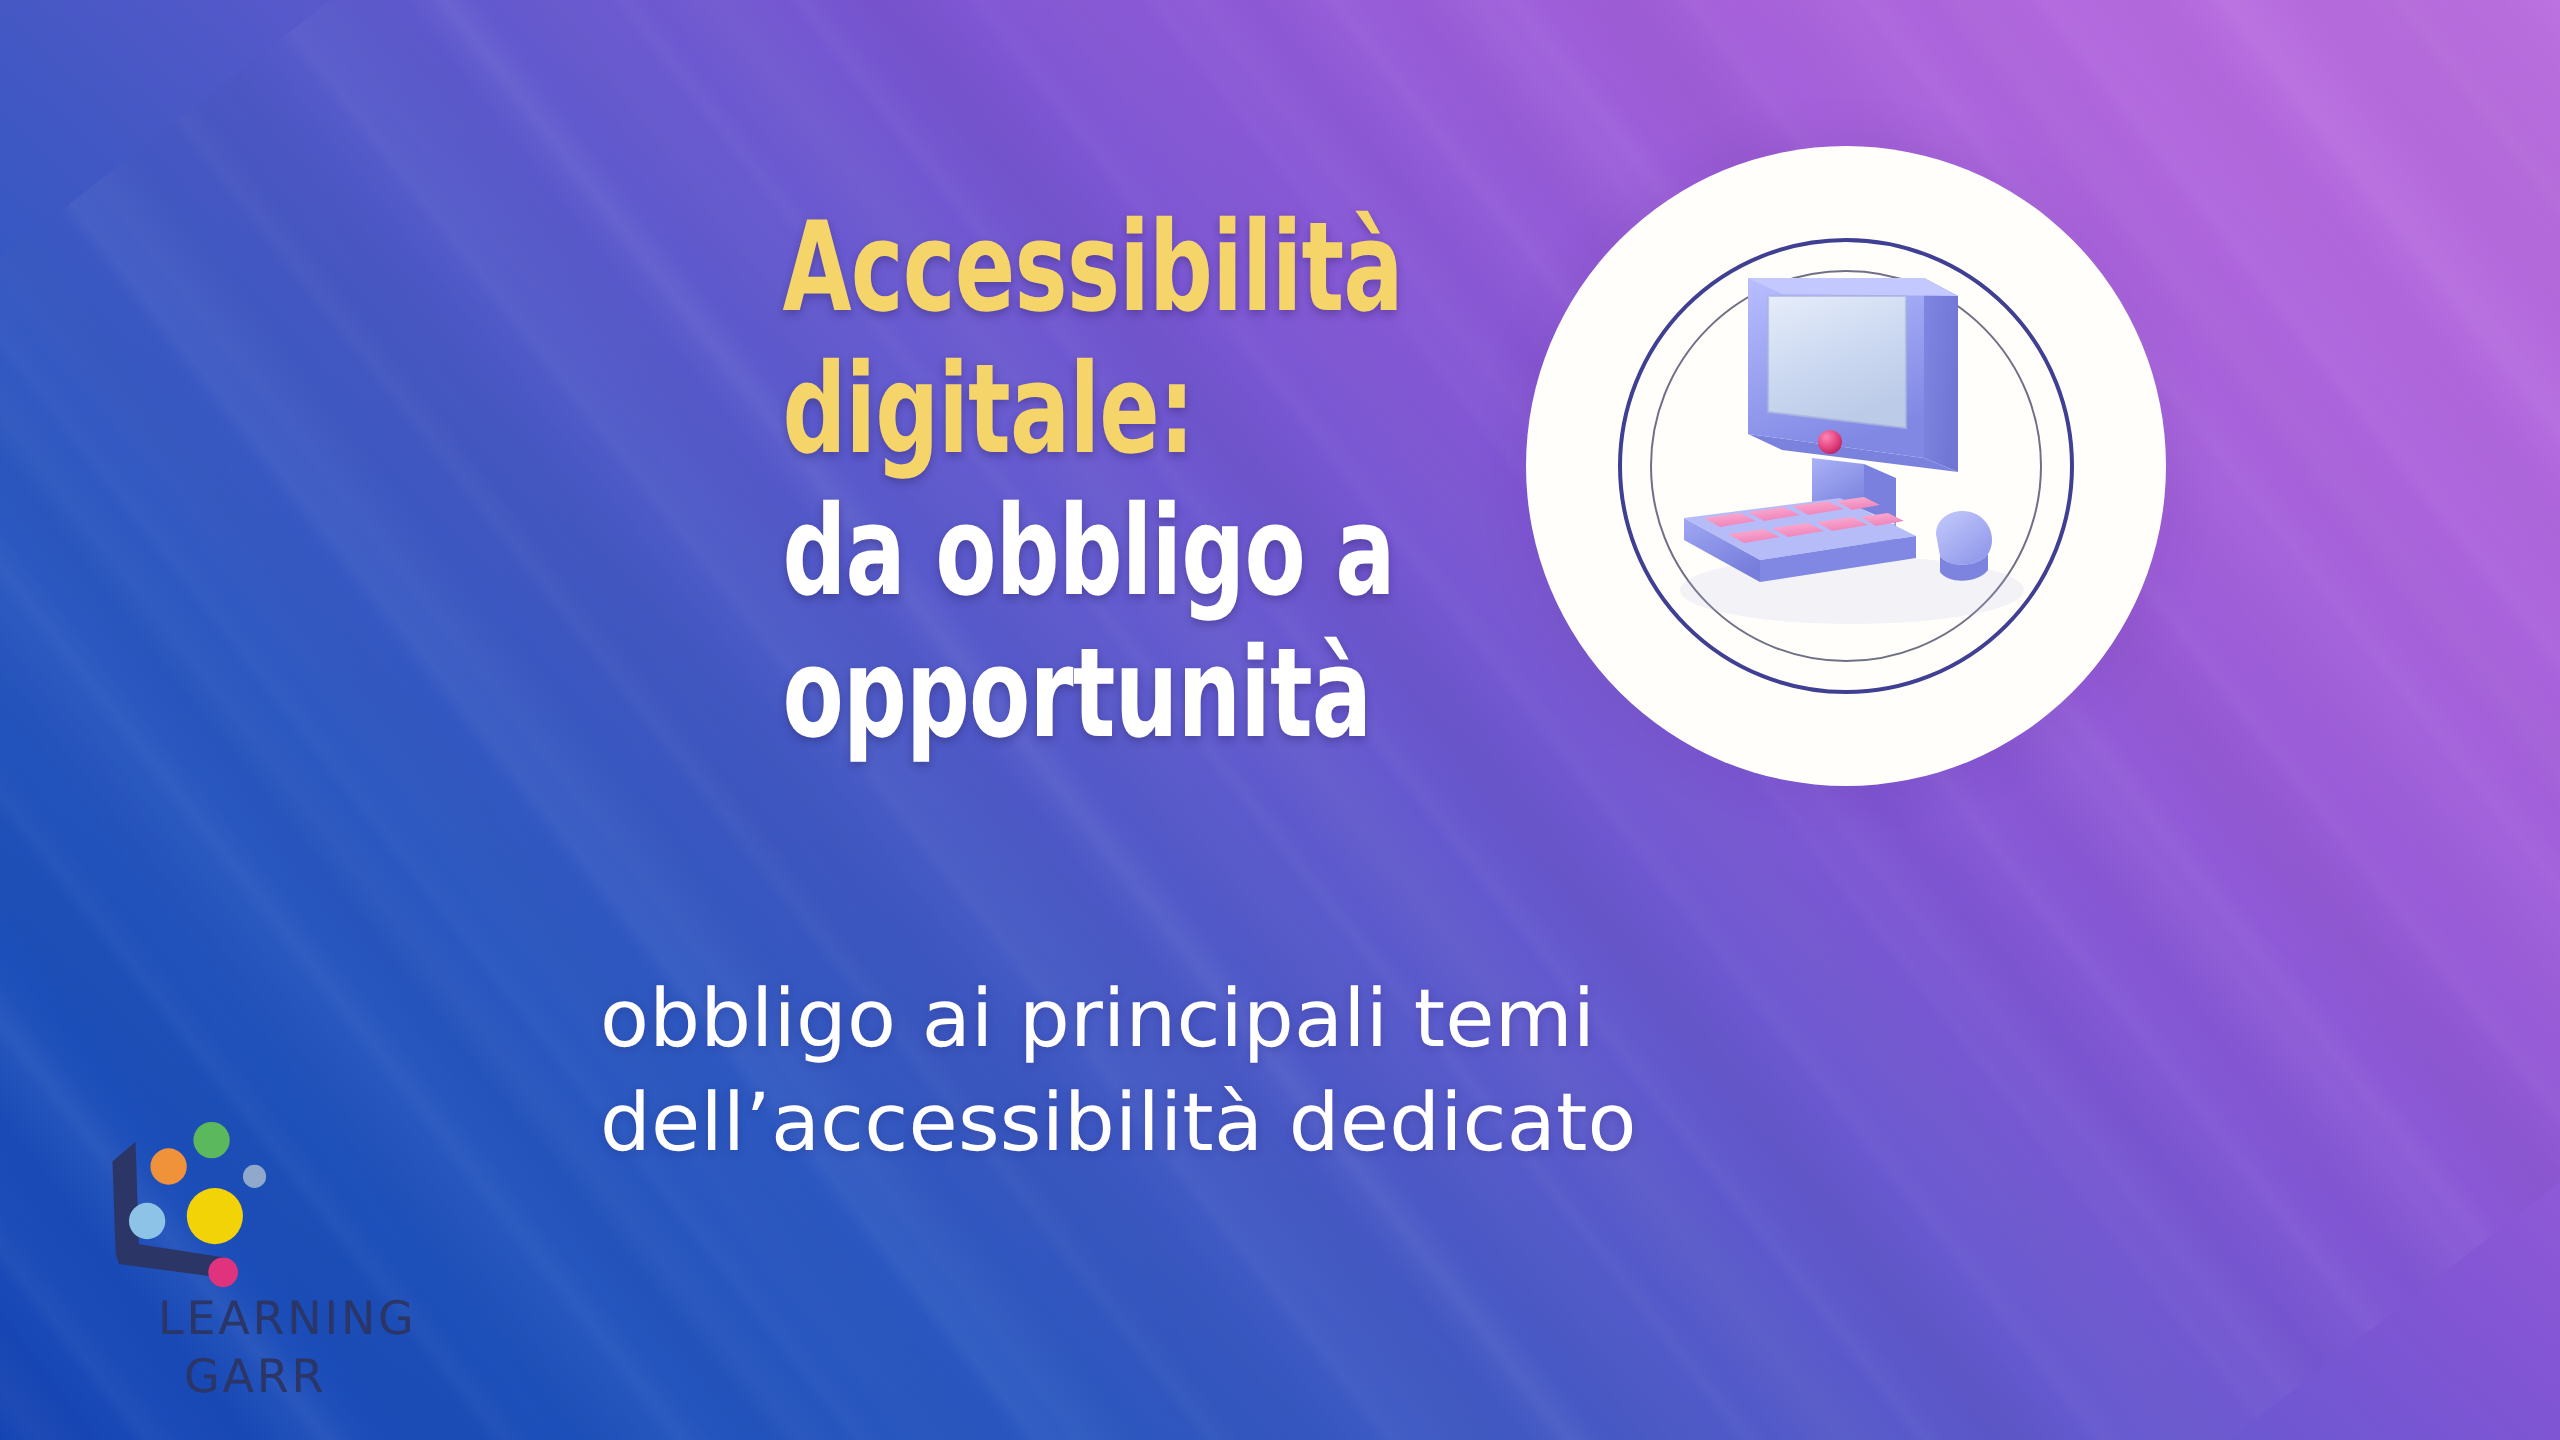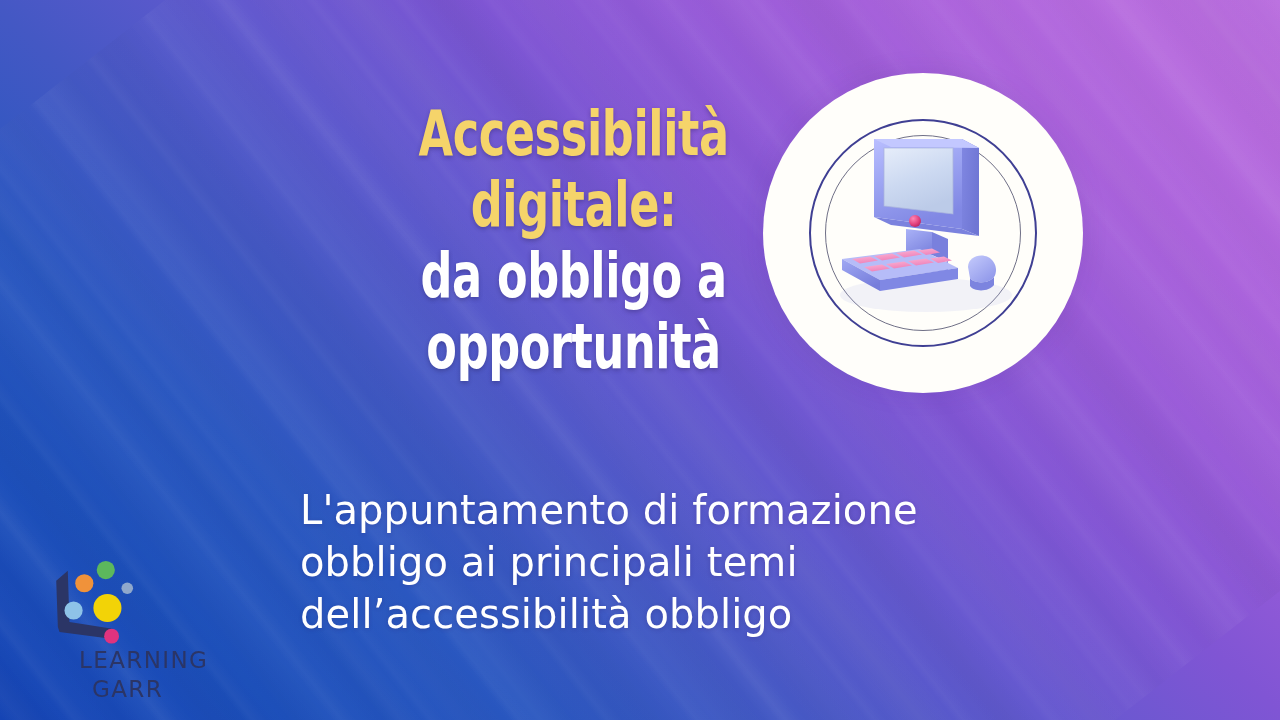--- a/index.html
+++ b/index.html
@@ -61,21 +61,21 @@
       rgba(255,255,255,0.000) 70px
     );
     pointer-events:none;
   }
 
   
   #title-block {
     position:absolute;
     left:300px; top:98px;
     width:456px;
-    text-align:center;
+    text-align:left;
     z-index:5;
   }
   .title-line {
     display:block;
     font-family:"DejaVu Sans Condensed","Liberation Sans Narrow","Liberation Sans", sans-serif;
     font-weight:700;
     font-size:62px;
     line-height:71px;
     letter-spacing:-0.5px;
     transform:scaleX(0.80);
@@ -261,23 +261,22 @@
       </g>
 
       <g>
         <path d="M160 150 C160 140 172 136 180 140 C188 144 190 154 186 160 C181 167 166 167 162 161 Z" fill="url(#gMouse)"></path>
         <path d="M162 161 C166 167 181 167 186 160 L186 168 C181 175 166 175 162 169 Z" fill="#7c84df"></path>
       </g>
     </svg>
   </div>
 
   <div id="subtitle">
-    <span class="sub-line">L'appuntamento di formazione</span>
     <span class="sub-line">obbligo ai principali temi</span>
-    <span class="sub-line">dell’accessibilità obbligo</span>
+    <span class="sub-line">dell’accessibilità dedicato</span>
   </div>
 
   <div id="logo">
     <svg id="logo-mark" viewBox="0 0 145 115">
 
       <path d="M22 18 L8 30 L10 86 L12 92 L72 100 L76 88 L24 80 Z" fill="#2b3566"></path>
 
       <circle cx="68" cy="17" r="11" fill="#5cb85c"></circle>
       <circle cx="42" cy="33" r="11" fill="#f0923a"></circle>
       <circle cx="94" cy="39" r="7" fill="#8fa8cc"></circle>

